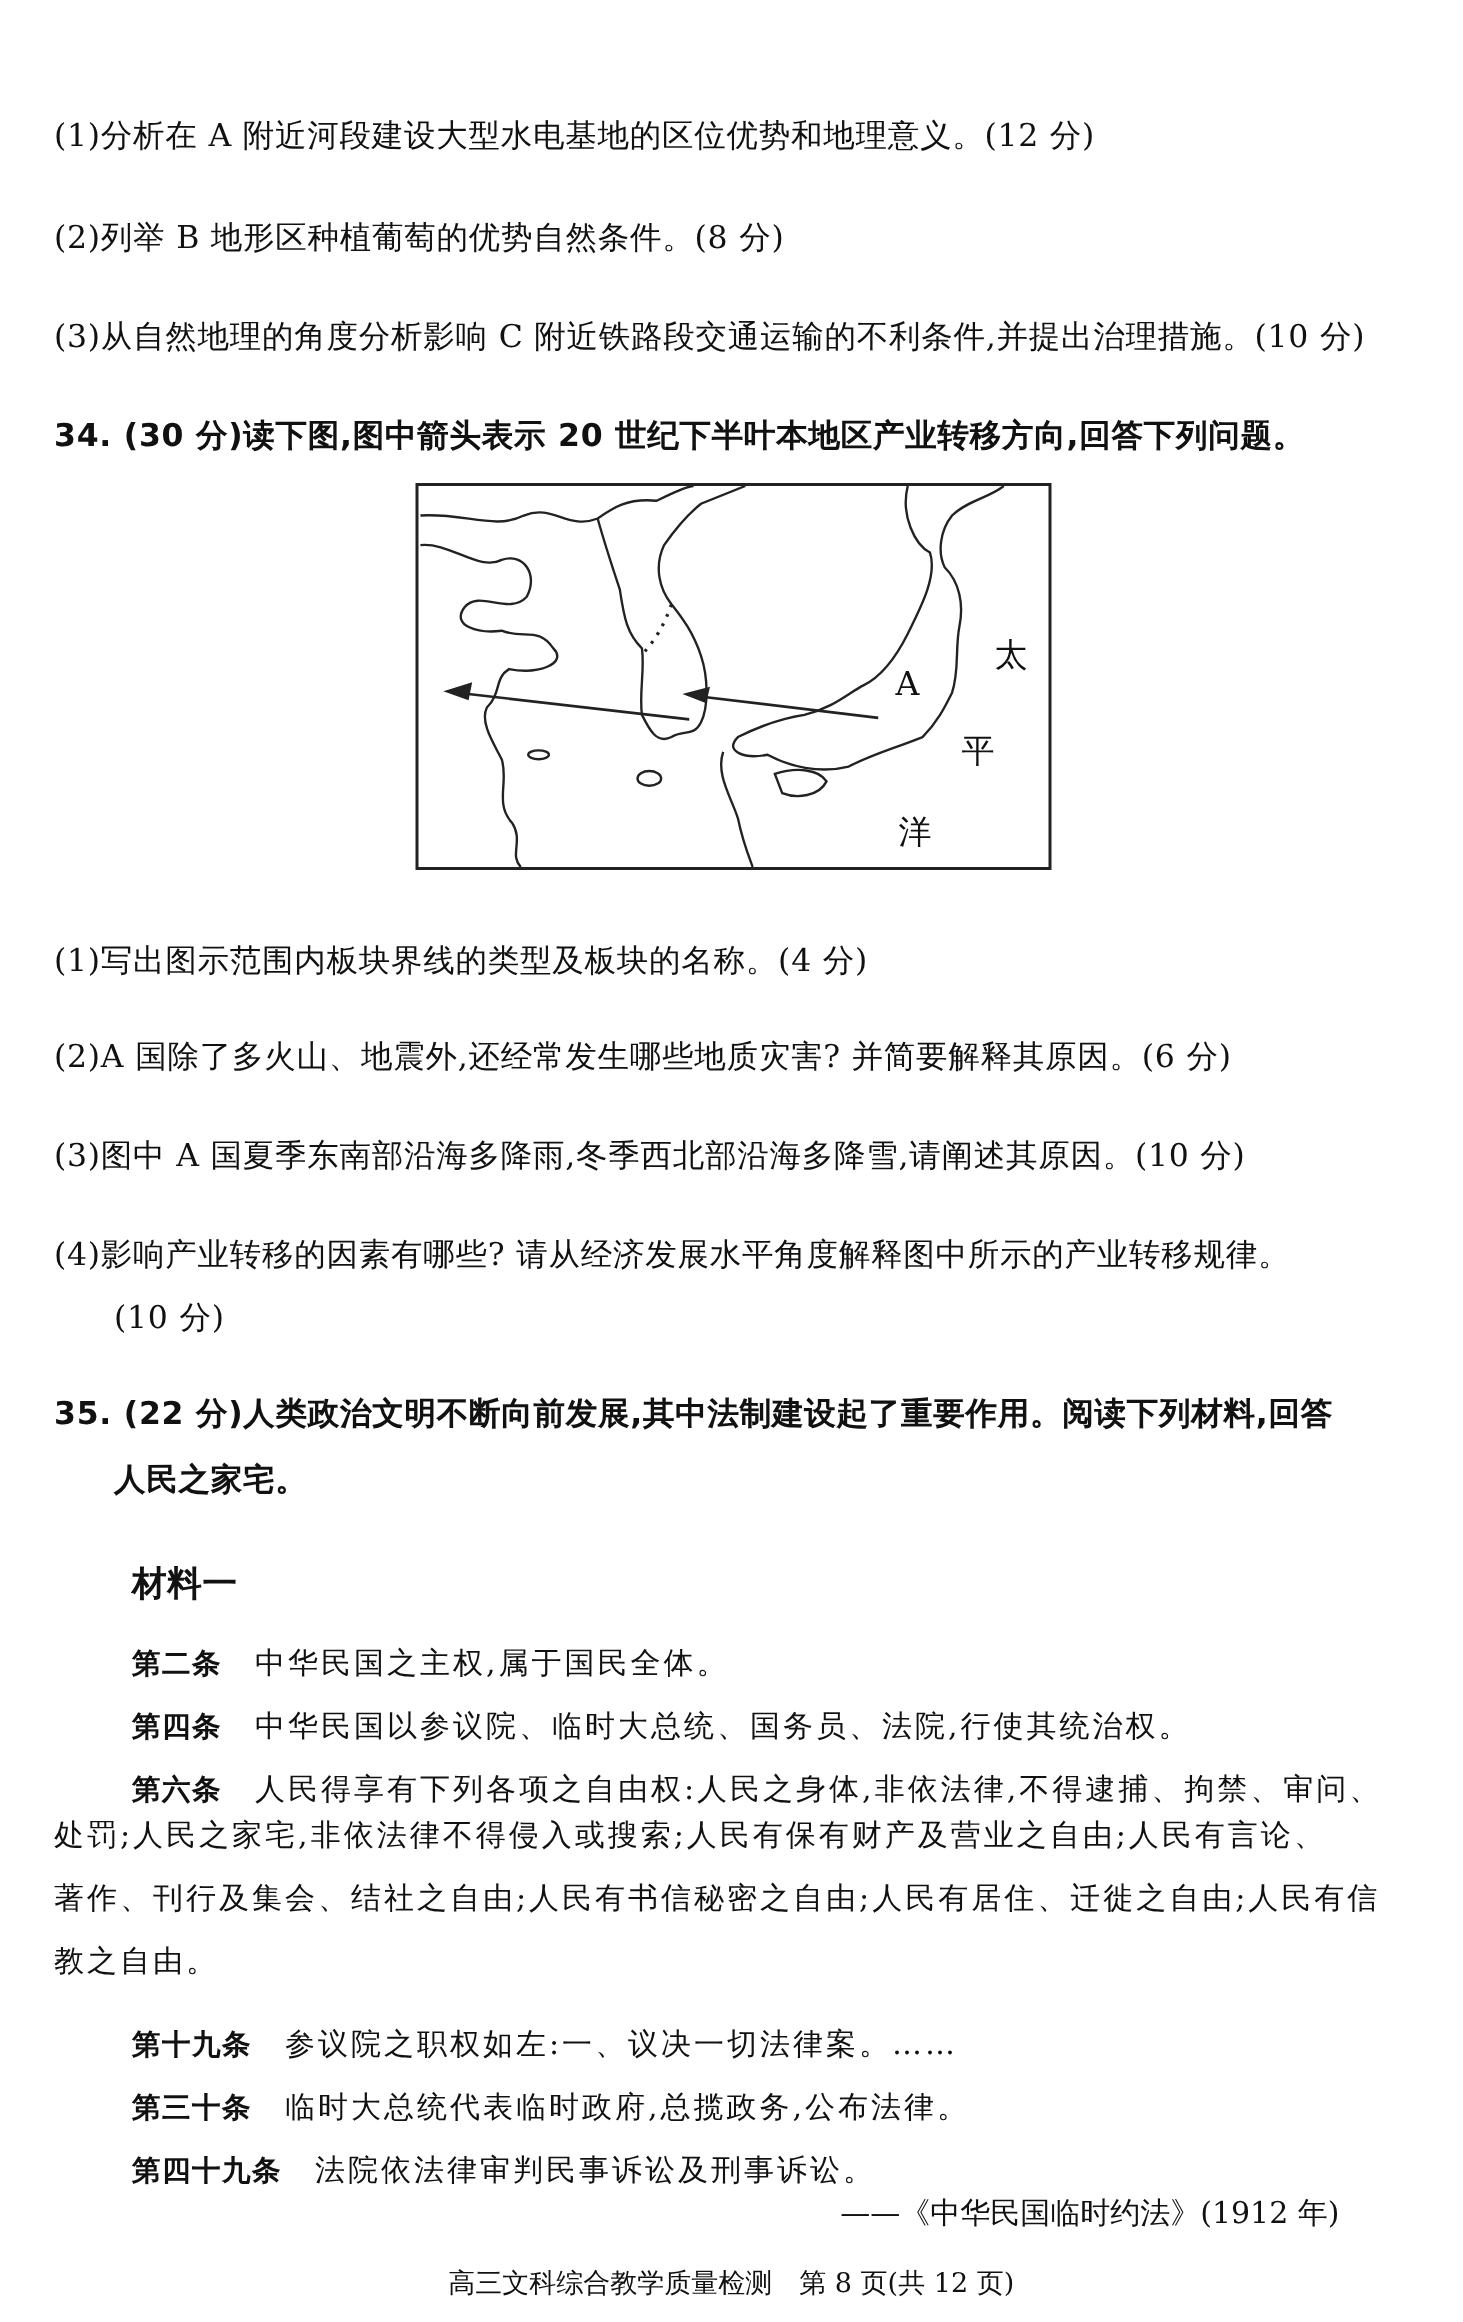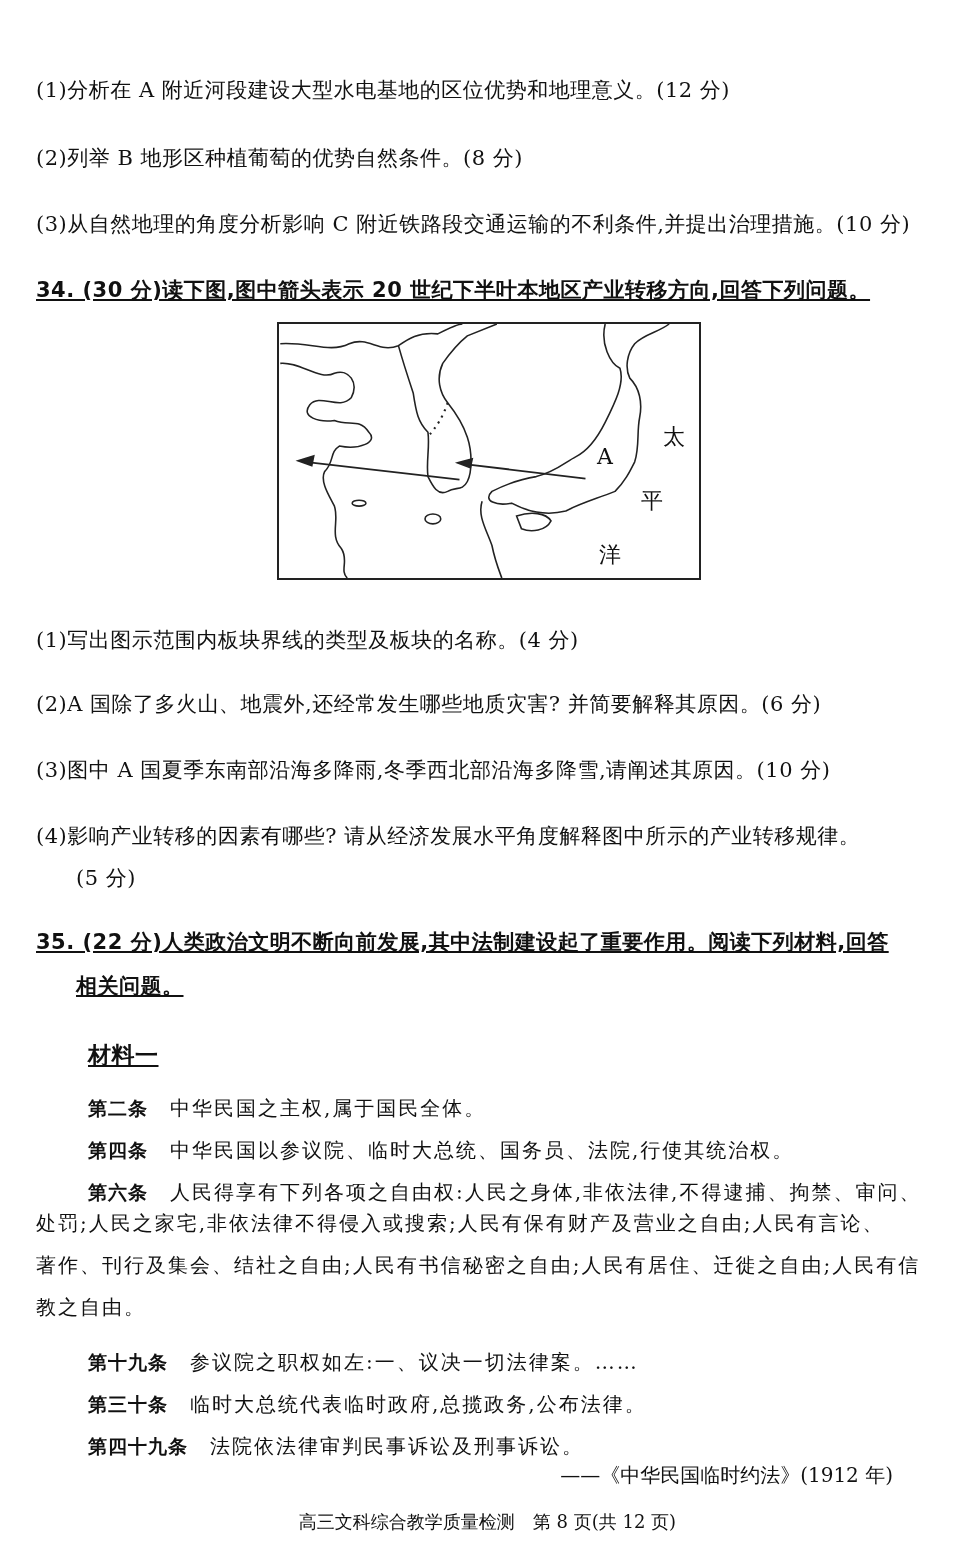--- a/index.html
+++ b/index.html
@@ -1,19 +1,19 @@
 <!DOCTYPE html>
 <html><head>
 <meta charset="utf-8">
 <style>
   html, body { margin: 0; padding: 0; background: #ffffff; }
   body { width: 975px; height: 1548px; position: relative; overflow: hidden;
          font-family: "DejaVu Serif", "Liberation Serif", serif; color: #111; }
   .line { position: absolute; left: 36px; font-size: 21px; white-space: nowrap; letter-spacing: 0.5px; text-align: right; }
-  .bold { font-family: "DejaVu Sans", "Liberation Sans", sans-serif; font-weight: bold; text-decoration: underline; }
+  .bold { font-family: "DejaVu Sans", "Liberation Sans", sans-serif; font-weight: bold; }
   .mat { font-size: 20px; letter-spacing: 2px; }
   .art-label { display: inline-block; margin-right: 22px; font-weight: bold; font-family: "DejaVu Sans", sans-serif; font-size: 19px; letter-spacing: 1px; margin-top: 12px; }
   .map { position: absolute; left: 277px; top: 322px; width: 424px; height: 258px; border: 2px solid #222; box-sizing: border-box; background: #fff; }
   .map svg { width: 100%; height: 100%; display: block; }
   .map-label { position: absolute; font-size: 22px; }
   .footer { position: absolute; top: 1510px; left: 0; width: 975px; text-align: center; font-size: 18px; }
   .source { position: absolute; right: 82px; top: 1462px; font-size: 20px; }
 </style>
 </head>
 <body>
@@ -51,24 +51,24 @@
   <span class="map-label" style="left:318px;top:120px">A</span>
   <span class="map-label" style="left:384px;top:98px">太</span>
   <span class="map-label" style="left:362px;top:162px">平</span>
   <span class="map-label" style="left:320px;top:216px">洋</span>
 </div>
 
 <div class="line" style="top:626px">(1)写出图示范围内板块界线的类型及板块的名称。(4 分)</div>
 <div class="line" style="top:690px">(2)A 国除了多火山、地震外,还经常发生哪些地质灾害? 并简要解释其原因。(6 分)</div>
 <div class="line" style="top:756px">(3)图中 A 国夏季东南部沿海多降雨,冬季西北部沿海多降雪,请阐述其原因。(10 分)</div>
 <div class="line" style="top:822px">(4)影响产业转移的因素有哪些? 请从经济发展水平角度解释图中所示的产业转移规律。</div>
-<div class="line" style="top:864px;left:76px">(5 分)</div>
+<div class="line" style="top:864px;left:76px">(10 分)</div>
 
 <div class="line bold" style="top:928px">35. (22 分)人类政治文明不断向前发展,其中法制建设起了重要作用。阅读下列材料,回答</div>
-<div class="line bold" style="top:972px;left:76px">相关问题。</div>
+<div class="line bold" style="top:972px;left:76px">人民之家宅。</div>
 
 <div class="line bold" style="top:1040px;left:88px;font-size:23px">材料一</div>
 
 <div class="line mat" style="top:1084px;left:88px">
   <span class="art-label">第二条</span><span>中华民国之主权,属于国民全体。</span>
 </div>
 <div class="line mat" style="top:1126px;left:88px">
   <span class="art-label">第四条</span><span>中华民国以参议院、临时大总统、国务员、法院,行使其统治权。</span>
 </div>
 <div class="line mat" style="top:1168px;left:88px">

